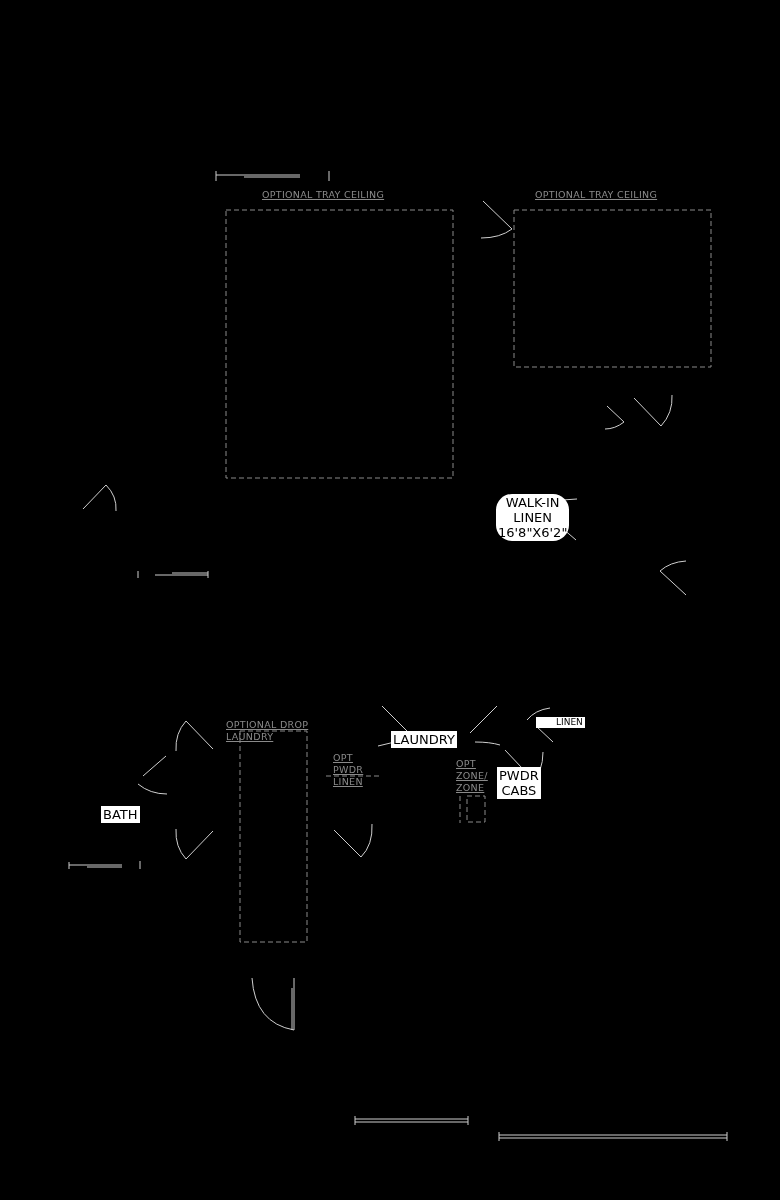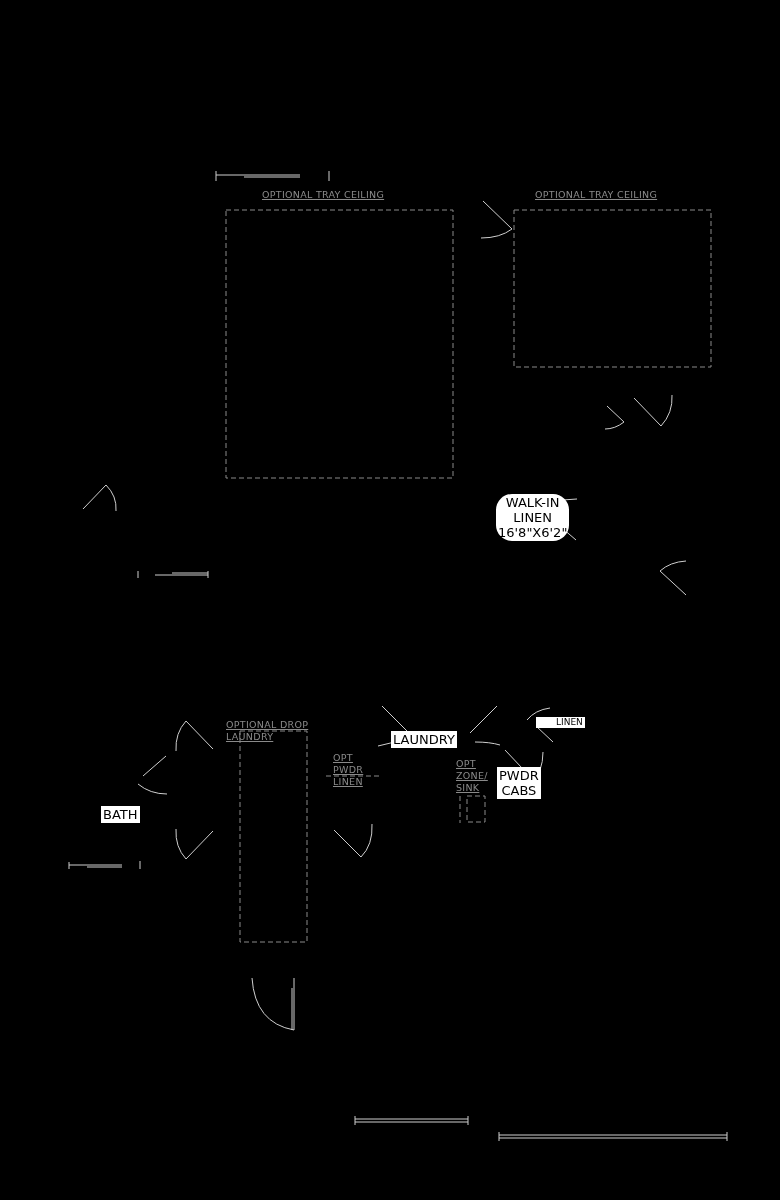--- a/index.html
+++ b/index.html
@@ -135,21 +135,21 @@
   <div>LAUNDRY</div>
 </div>
 <div class="lbl" style="left:333px;top:752px;width:40px;">
   <div>OPT</div>
   <div>PWDR</div>
   <div>LINEN</div>
 </div>
 <div class="lbl" style="left:456px;top:758px;width:40px;">
   <div>OPT</div>
   <div>ZONE/</div>
-  <div>SINK</div>
+  <div>ZONE</div>
 </div>
 
 <div class="room" style="left:496px;top:494px;border-radius:16px;">
   <div>WALK-IN</div>
   <div>LINEN</div>
   <div>16'8"X6'2"</div>
 </div>
 <div class="room" style="left:391px;top:731px;">LAUNDRY</div>
 <div class="room small" style="left:536px;top:717px;padding-left:20px;">LINEN</div>
 <div class="room" style="left:101px;top:806px;">BATH</div>

